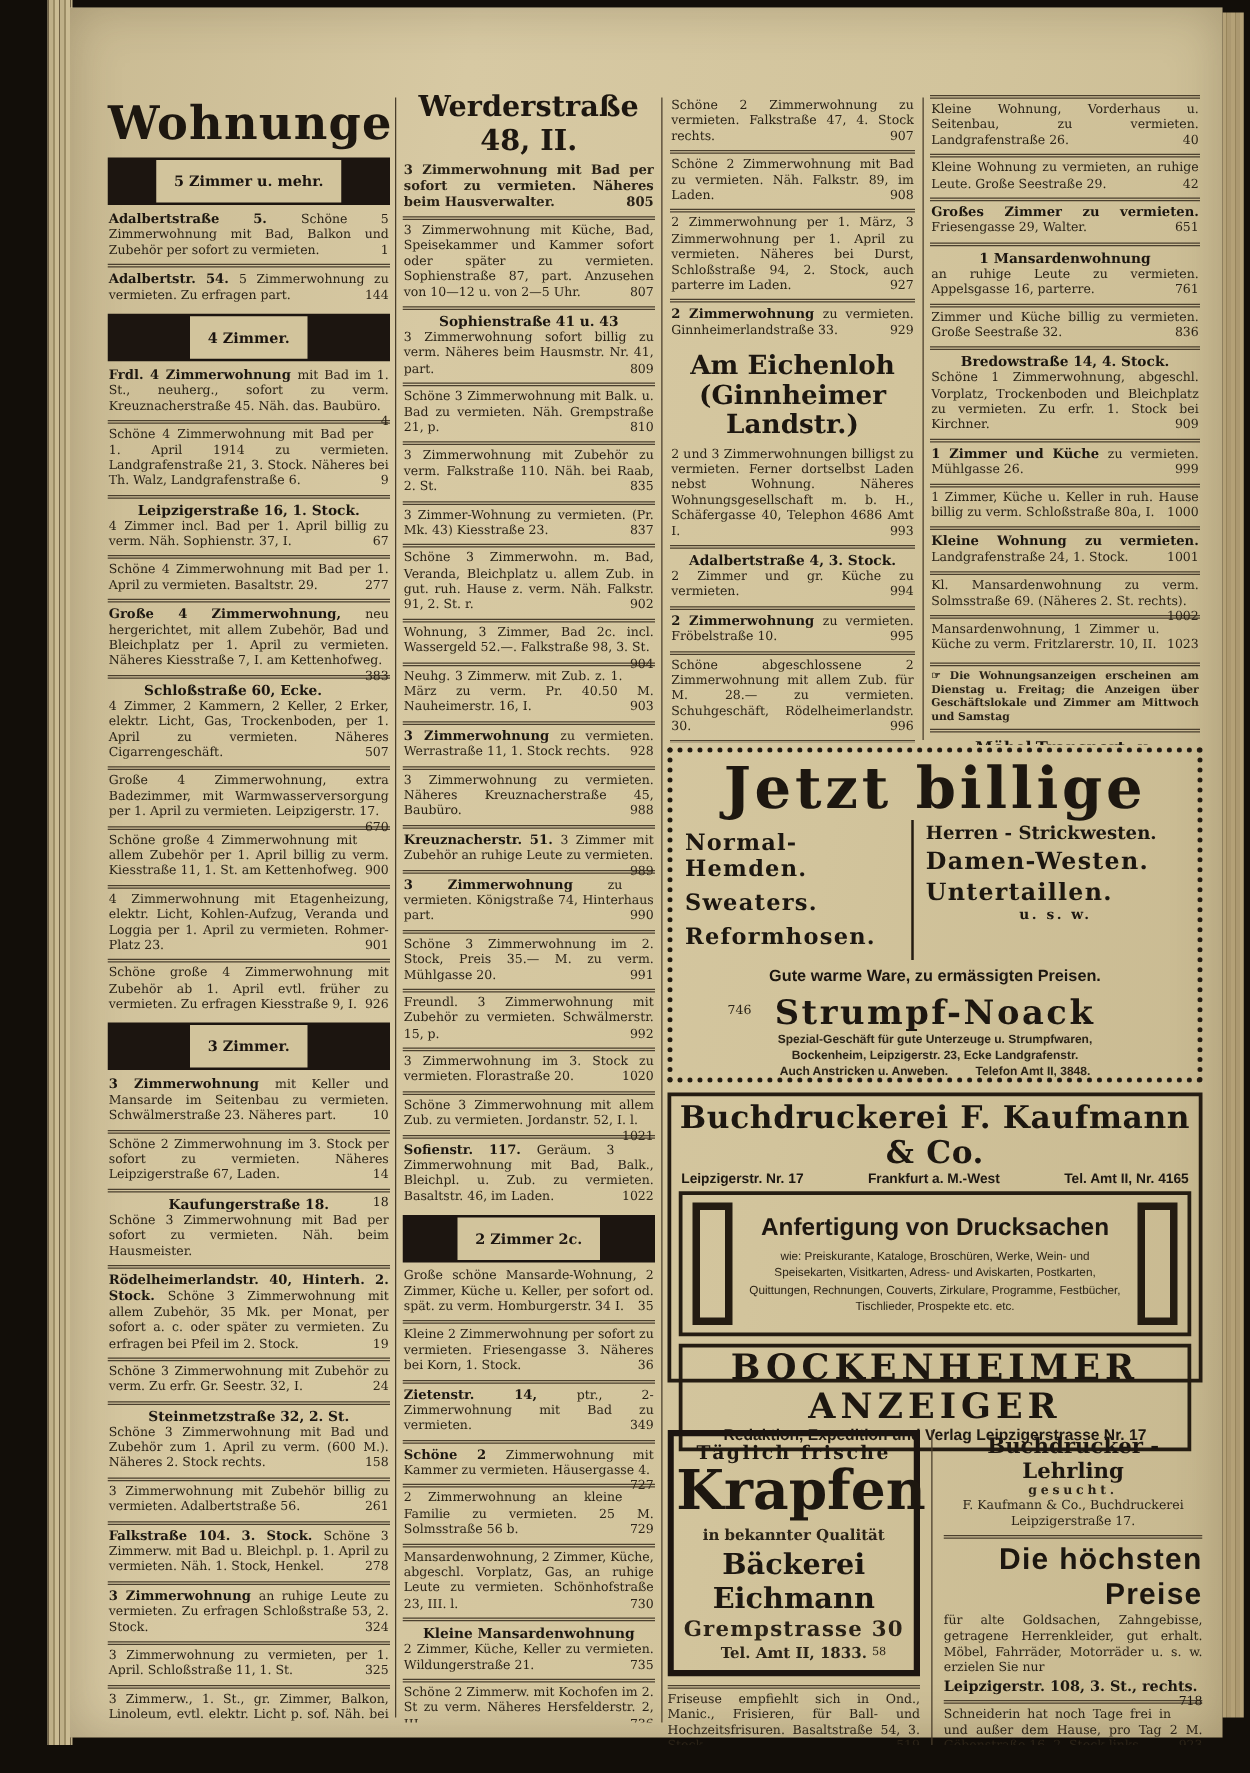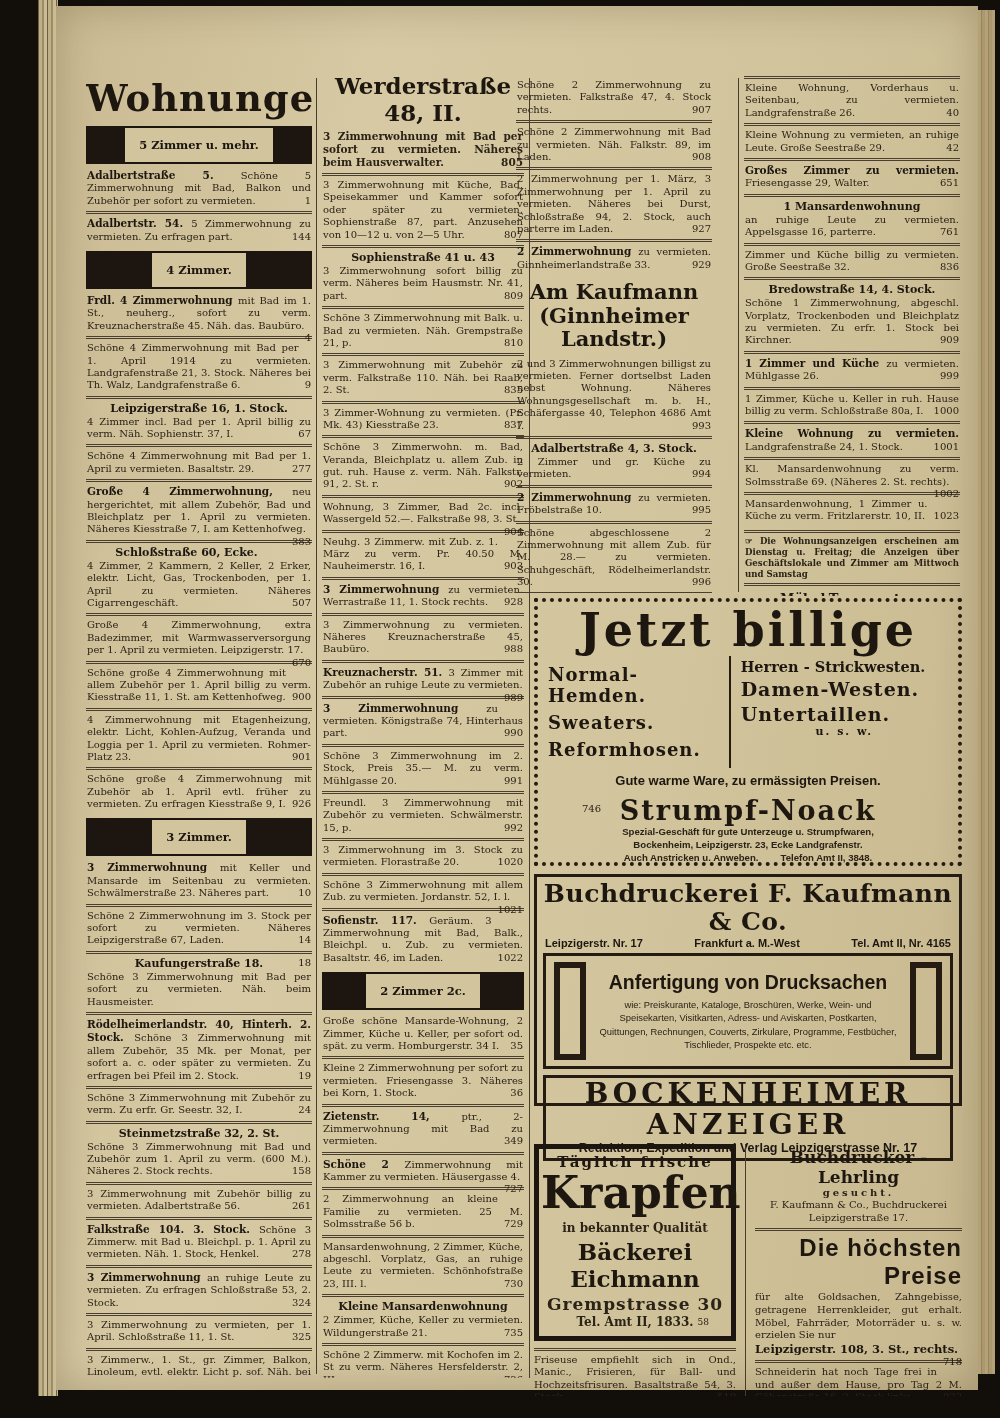--- a/index.html
+++ b/index.html
@@ -10,21 +10,21 @@
   .paper{position:absolute;left:56px;top:6px;width:922px;height:1384px;
     background:linear-gradient(100deg,#c9ba92,#d7c9a3 28%,#d2c49c 62%,#c7b88f);
     box-shadow:inset 0 0 40px rgba(60,45,20,.25);}
   .edge-right{position:absolute;left:978px;top:10px;width:17px;height:1364px;
     background:repeating-linear-gradient(90deg,#b4a177 0 3px,#97855c 3px 4px,#ab9870 4px 7px);}
   .vrule{position:absolute;width:1px;background:#483d2b;}
 
   .col{position:absolute;overflow:hidden;}
   #col1{left:30px;top:70px;width:226px;height:1302px;}
   #col2{left:266px;top:66px;width:202px;height:1306px;}
-  #col3top{left:460px;top:70px;width:196px;height:518px;}
+  #col3top{left:480px;top:70px;width:196px;height:518px;}
   #col4top{left:688px;top:70px;width:216px;height:520px;}
 
   .coltitle{font-weight:bold;text-align:center;color:#1d1710;}
   .coltitle.s1{font-size:37px;letter-spacing:1px;margin:0 0 6px;}
   .coltitle.s2{font-size:23px;margin:0 0 1px;}
   .coltitle2{text-align:center;font-weight:bold;font-size:21px;line-height:1.12;margin:5px 0 4px;color:#1d1710;}
   .secbar{background:#1c1510;text-align:center;margin:4px 0 2px;padding:2px 0;}
   .secbar span{display:inline-block;background:#d2c49c;color:#1c1510;font-weight:bold;
     font-size:11.5px;padding:10px 14px;line-height:14px;}
   .entry{border-top:3px double #4a3f2e;padding:3px 1px 4px;}
@@ -284,21 +284,21 @@
       <div class="entry">
         <p class="etext">Schöne 2 Zimmerwohnung mit Bad zu vermieten. Näh. Falkstr. 89, im Laden.<span class="enum">908</span></p>
       </div>
       <div class="entry">
         <p class="etext">2 Zimmerwohnung per 1. März, 3 Zimmerwohnung per 1. April zu vermieten. Näheres bei Durst, Schloßstraße 94, 2. Stock, auch parterre im Laden.<span class="enum">927</span></p>
       </div>
       <div class="entry">
         <p class="etext"><strong>2 Zimmerwohnung </strong>zu vermieten. Ginnheimerlandstraße 33.<span class="enum">929</span></p>
       </div>
       <div class="coltitle2">
-        <div>Am Kaufmann</div>
+        <div>Am Eichenloh</div>
         <div>(Ginnheimer Landstr.)</div>
       </div>
       <div class="entry">
         <p class="etext">2 und 3 Zimmerwohnungen billigst zu vermieten. Ferner dortselbst Laden nebst Wohnung. Näheres Wohnungsgesellschaft m. b. H., Schäfergasse 40, Telephon 4686 Amt I.<span class="enum">993</span></p>
       </div>
       <div class="entry">
         <div class="ehead"><span>Adalbertstraße 4, 3. Stock.</span></div>
         <p class="etext">2 Zimmer und gr. Küche zu vermieten.<span class="enum">994</span></p>
       </div>
       <div class="entry">

